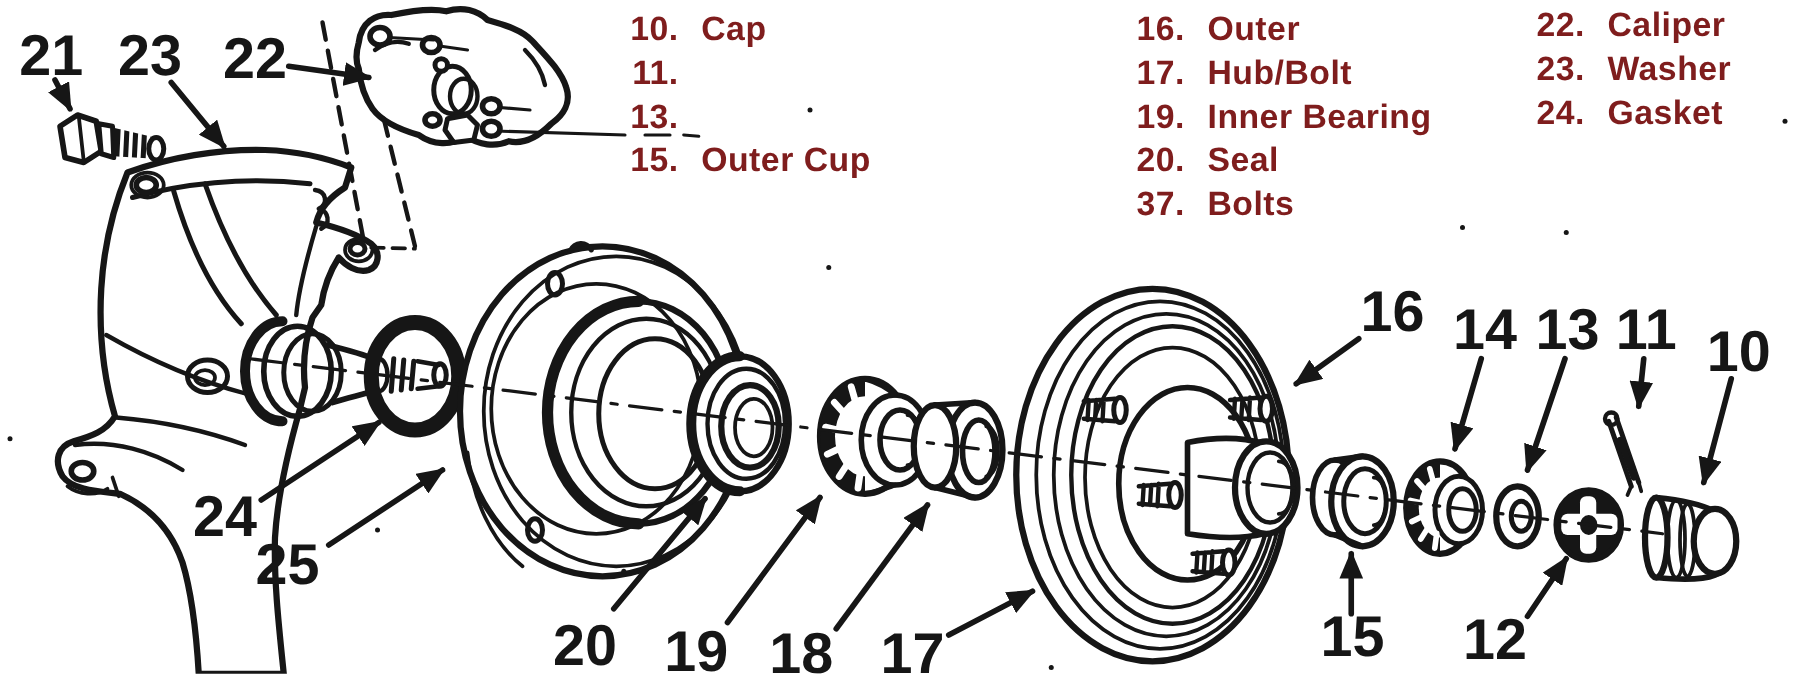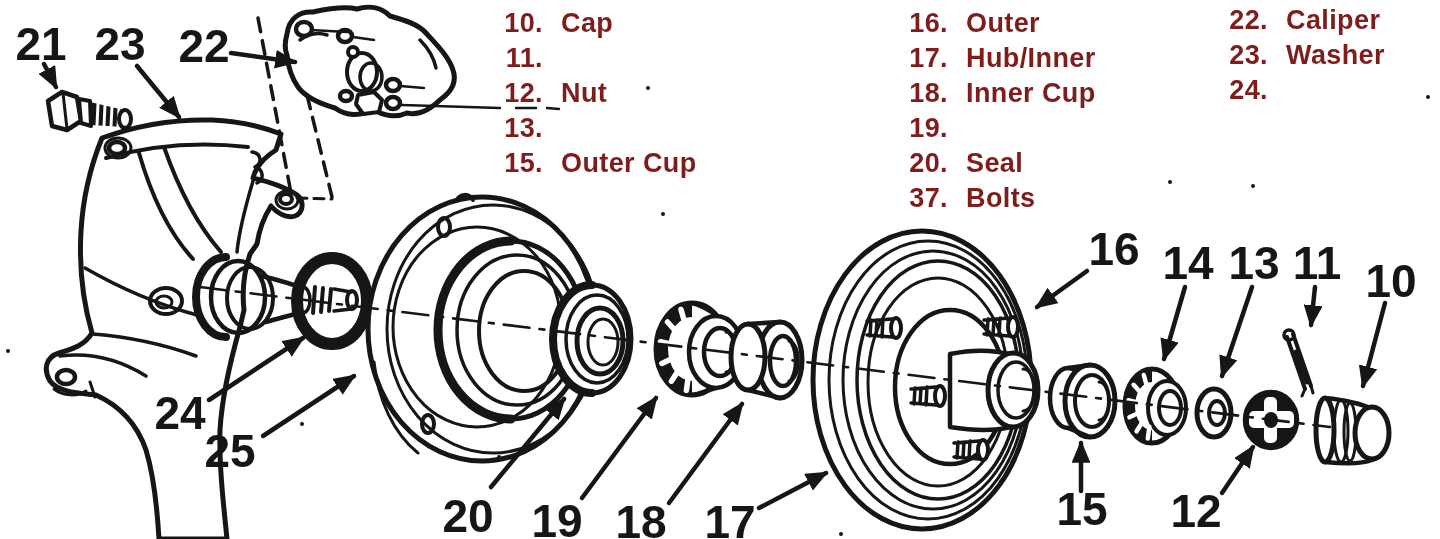--- a/index.html
+++ b/index.html
@@ -315,46 +315,39 @@
 <div id="legend-layer">
     <div class="lcol" style="left: 497px; top: 6px;">
       <div class="lrow">
         <span class="lnum">10.</span>
         <span class="llab">Cap</span>
       </div>
       <div class="lrow">
         <span class="lnum">11.</span>
       </div>
       <div class="lrow">
-        <span class="lnum">12.</span>
-        <span class="llab">Nut</span>
-      </div>
-      <div class="lrow">
         <span class="lnum">13.</span>
       </div>
       <div class="lrow">
         <span class="lnum">15.</span>
         <span class="llab">Outer Cup</span>
       </div>
     </div>
     <div class="lcol" style="left: 858px; top: 6px; margin-left: 44px;">
       <div class="lrow">
         <span class="lnum">16.</span>
         <span class="llab">Outer</span>
       </div>
       <div class="lrow">
         <span class="lnum">17.</span>
-        <span class="llab">Hub/Inner</span>
-      </div>
-      <div class="lrow">
-        <span class="lnum">18.</span>
-        <span class="llab">Inner Cup</span>
+        <span class="llab">Hub/Bolt</span>
       </div>
       <div class="lrow">
         <span class="lnum">19.</span>
+        <span class="llab">Inner Bearing</span>
       </div>
       <div class="lrow">
         <span class="lnum">20.</span>
         <span class="llab">Seal</span>
       </div>
       <div class="lrow">
         <span class="lnum">37.</span>
         <span class="llab">Bolts</span>
       </div>
     </div>
@@ -362,15 +355,16 @@
       <div class="lrow">
         <span class="lnum">22.</span>
         <span class="llab">Caliper</span>
       </div>
       <div class="lrow">
         <span class="lnum">23.</span>
         <span class="llab">Washer</span>
       </div>
       <div class="lrow">
         <span class="lnum">24.</span>
+        <span class="llab">Gasket</span>
       </div>
     </div>
   </div>
 
 </body></html>

